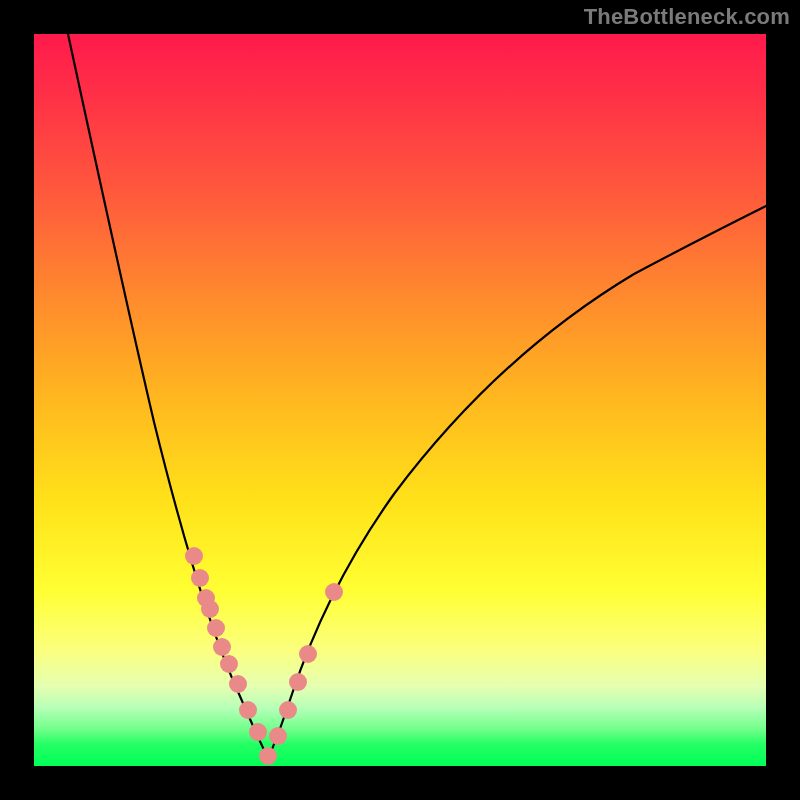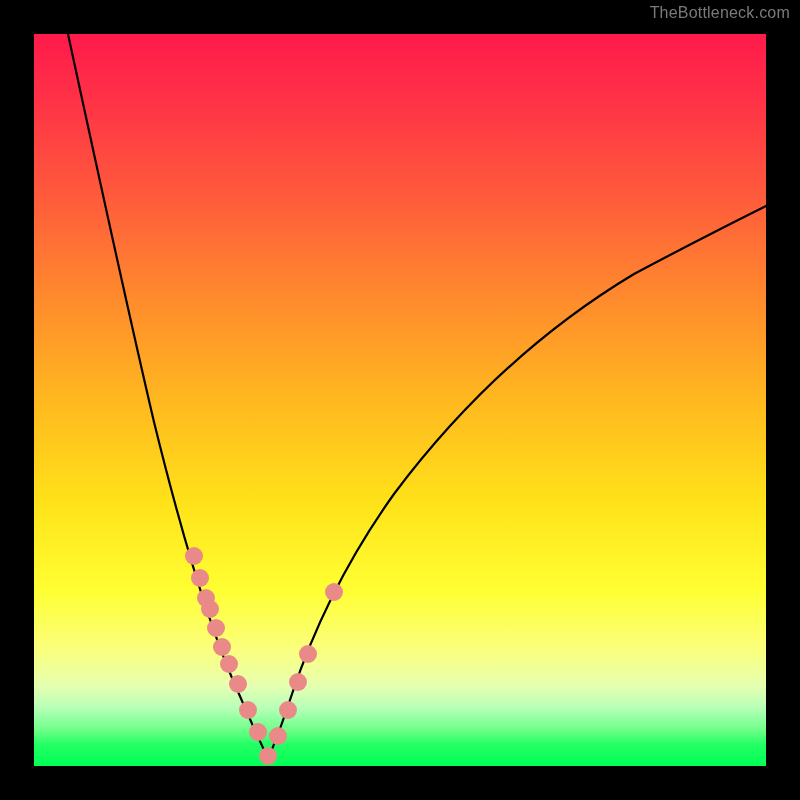--- a/index.html
+++ b/index.html
@@ -37,22 +37,22 @@
       #70ff8a 95%,
       #25ff65 97%,
       #00ff55 100%
     );
   }
   .watermark {
     position: absolute;
     top: 4px;
     right: 10px;
     color: #7a7a7a;
-    font-size: 16px;
-    font-weight: 400;
+    font-size: 22px;
+    font-weight: 700;
     letter-spacing: 0.2px;
     user-select: none;
   }
   svg {
     position: absolute;
     inset: 0;
   }
   .curve {
     fill: none;
     stroke: #000;

